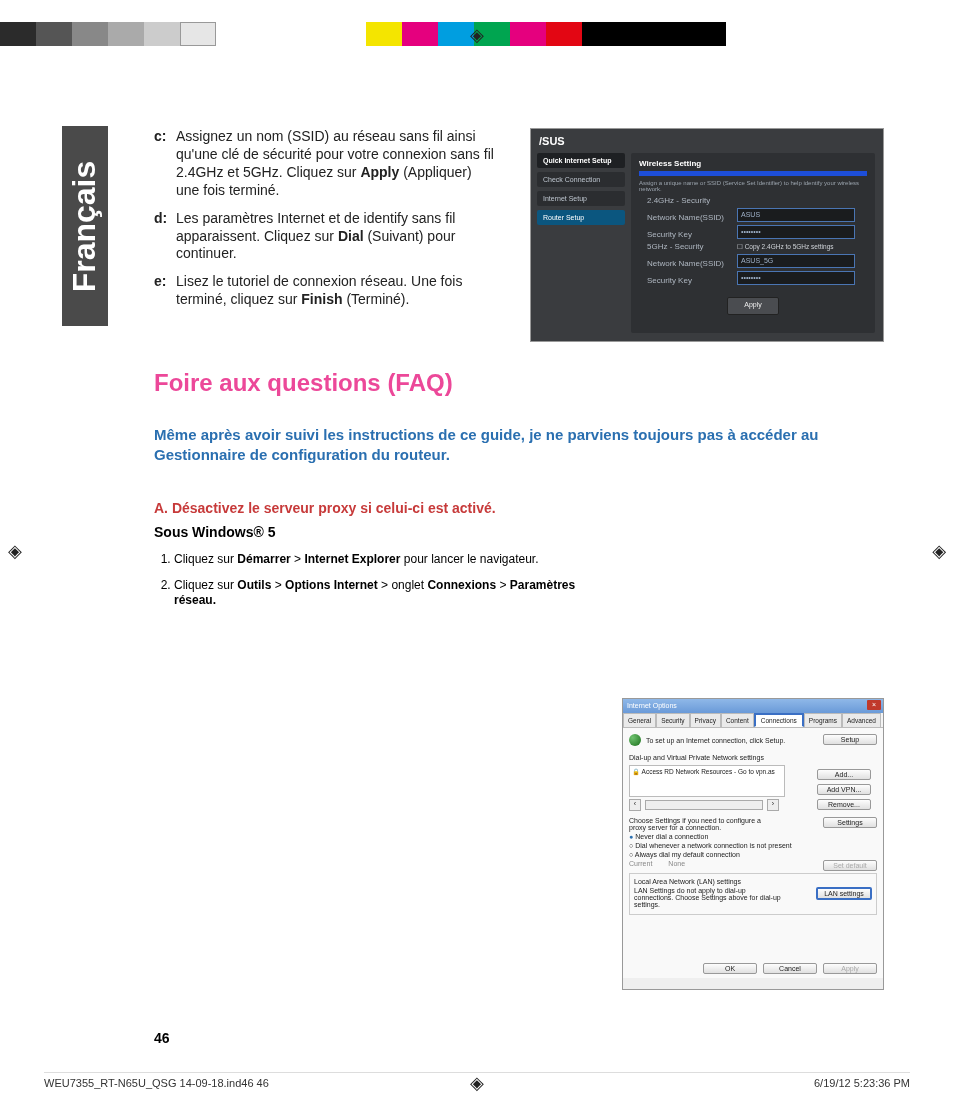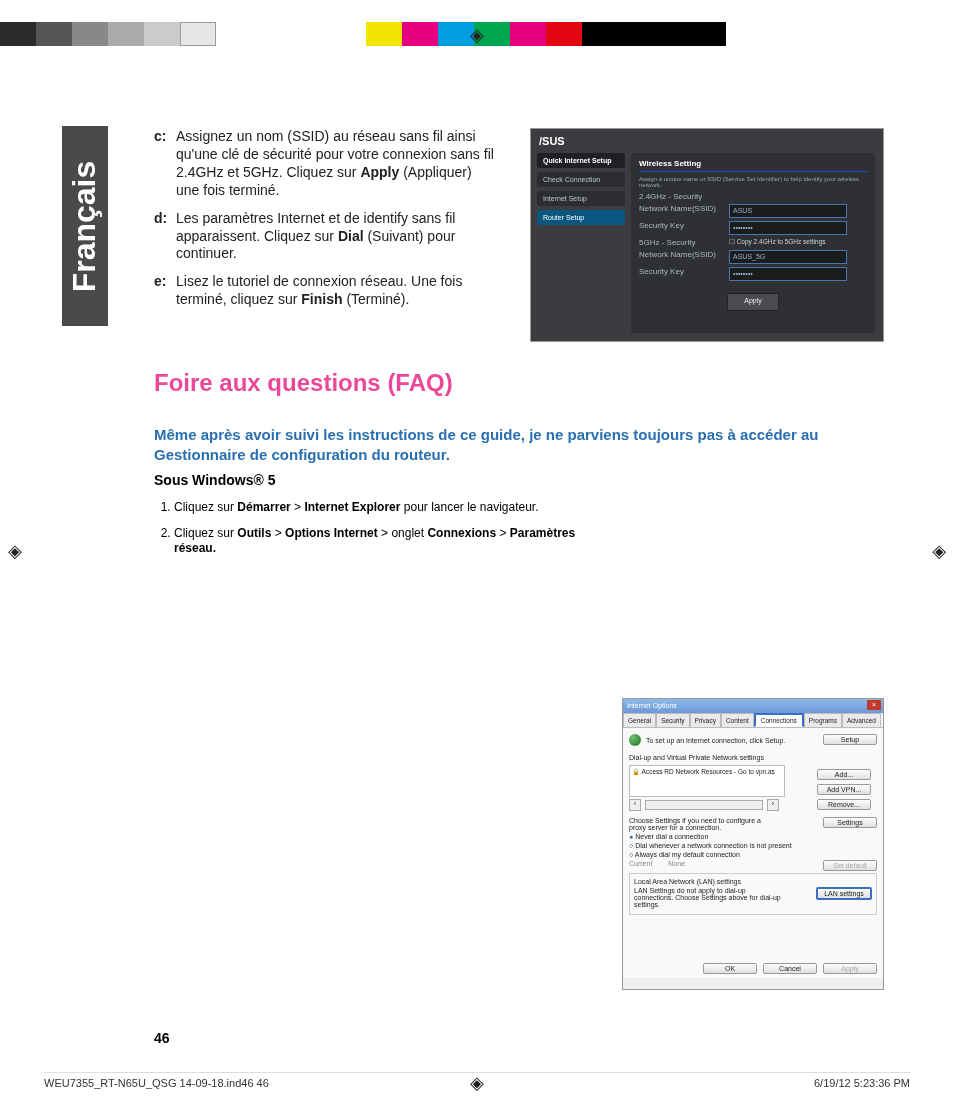--- a/index.html
+++ b/index.html
@@ -48,22 +48,22 @@
     position:absolute; right:0; top:0; width:352px; height:212px;
     background:#3a3c3f; border:1px solid #999;
     font-size:8px; color:#cfd3d8;
   }
   .asus-shot .logo{position:absolute;top:6px;left:8px;color:#fff;font-weight:bold;font-size:11px}
   .asus-shot .sidebar{position:absolute;top:24px;left:6px;width:88px}
   .asus-shot .sidebar div{background:#2b2d30;color:#bfc7d0;padding:4px 6px;margin-bottom:4px;border-radius:2px;font-size:7px}
   .asus-shot .sidebar .hdr{background:#1e2023;color:#fff;font-weight:bold}
   .asus-shot .sidebar .sel{background:#0b567f;color:#fff}
   .asus-shot .panel{position:absolute;top:24px;left:100px;right:8px;bottom:8px;background:#2e3033;border-radius:2px;padding:6px 8px}
-  .asus-shot .panel .t{color:#fff;font-weight:bold;font-size:8px;border-bottom:1px solid #1d4ed8;padding-bottom:3px;margin-bottom:4px}
-  .asus-shot .row{display:flex;align-items:flex-start;margin:3px 0}
+  .asus-shot .panel .t{color:#fff;font-weight:bold;font-size:8px;border-bottom:5px solid #1d4ed8;padding-bottom:3px;margin-bottom:4px}
+  .asus-shot .row{display:flex;align-items:flex-end;margin:3px 8px}
   .asus-shot .row .k{width:90px;color:#aeb6c0}
   .asus-shot .row .v{flex:1}
   .asus-shot .inp{background:#1a1c1e;border:1px solid #4a75b3;height:12px;display:inline-block;width:110px;color:#9fb1c8;padding:0 3px;font-size:7px;line-height:12px}
   .asus-shot .apply{display:block;margin:12px auto 0;width:50px;height:16px;background:#4a4c50;border:1px solid #222;border-radius:2px;text-align:center;line-height:14px;color:#eee;font-size:7px}
   .note-block {
     margin-top: 240px;
     border-top: 2px dotted #999;
     border-bottom: 2px dotted #999;
     padding: 12px 6px;
     font-size:14px;
@@ -187,20 +187,21 @@
         </li>
       <li>
           <span class="lbl">e:</span>
         <span class="txt"><span>Lisez le tutoriel de connexion réseau. Une fois terminé, cliquez sur </span><b>Finish</b><span> (Terminé).</span></span>
         </li>
     </ul>
 
 
     <div class="faq-title">Foire aux questions (FAQ)</div>
     <div class="faq-q">Même après avoir suivi les instructions de ce guide, je ne parviens toujours pas à accéder au Gestionnaire de configuration du routeur.</div>
+    <div class="faq-a">A.   Désactivez le serveur proxy si celui-ci est activé.</div>
     <div class="faq-os">Sous Windows® 5</div>
 
     <ol class="num-list">
       <li><span>Cliquez sur </span><b>Démarrer</b><span> &gt; </span><b>Internet Explorer</b><span> pour lancer le navigateur.</span></li>
       <li><span>Cliquez sur </span><b>Outils</b><span> &gt; </span><b>Options Internet</b><span> &gt; onglet </span><b>Connexions</b><span> &gt; </span><b>Paramètres réseau.</b></li>
     </ol>
 
     <div class="ie-shot">
       <div class="titlebar"><span>Internet Options</span><span class="closex">×</span></div>
       <div class="tabs">

